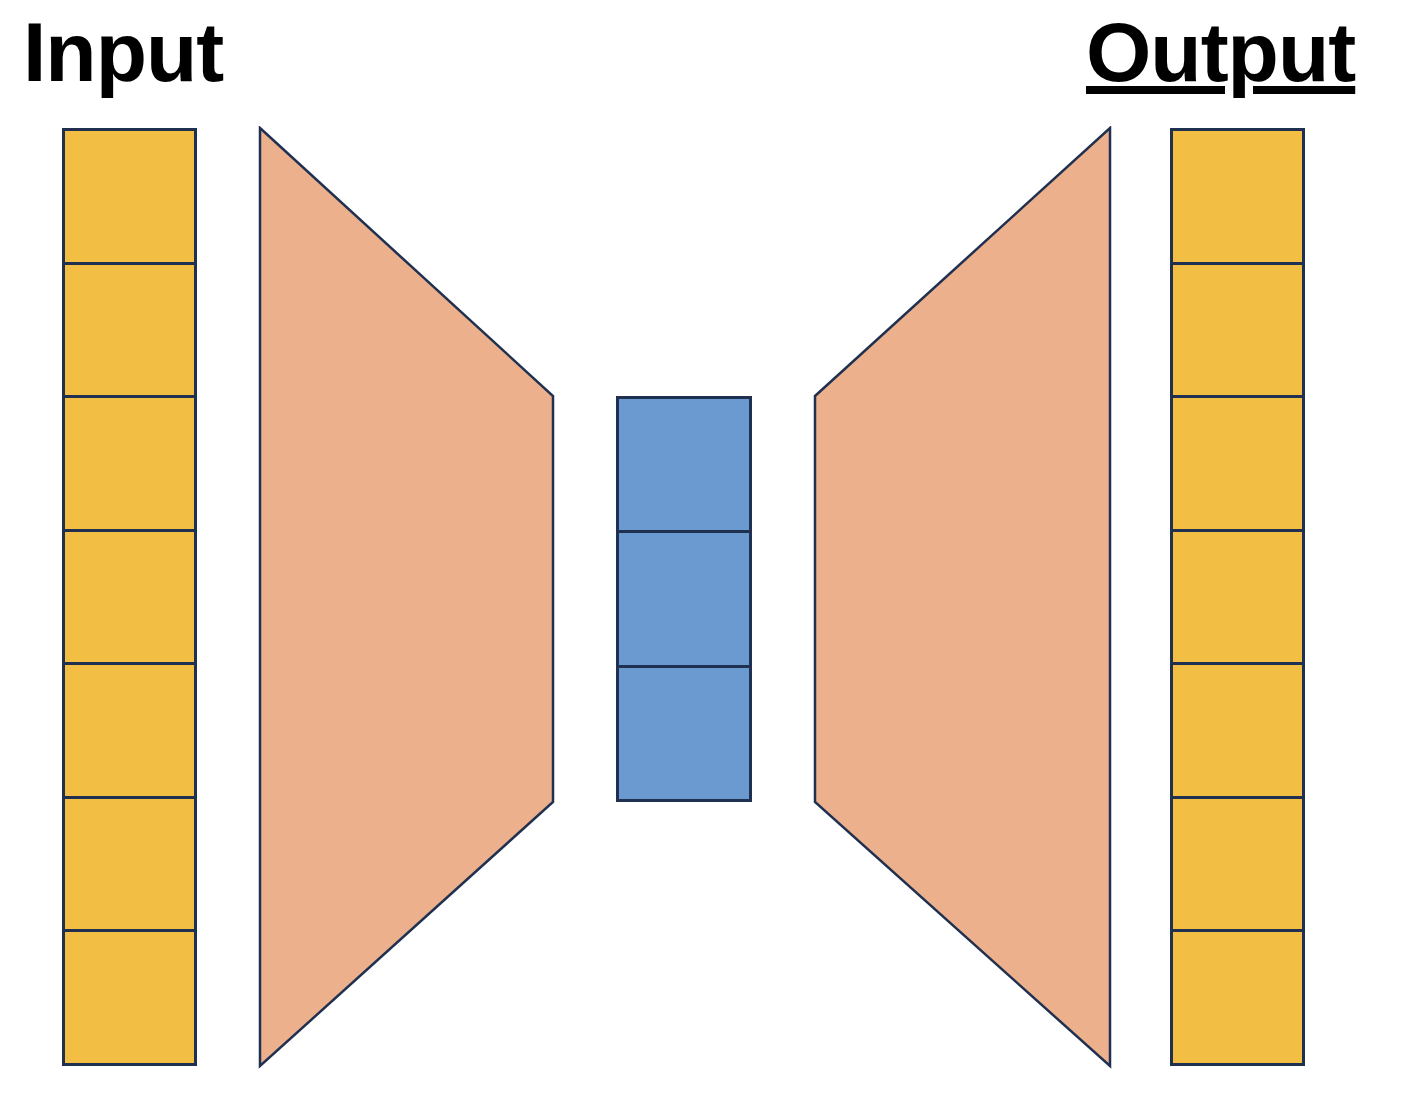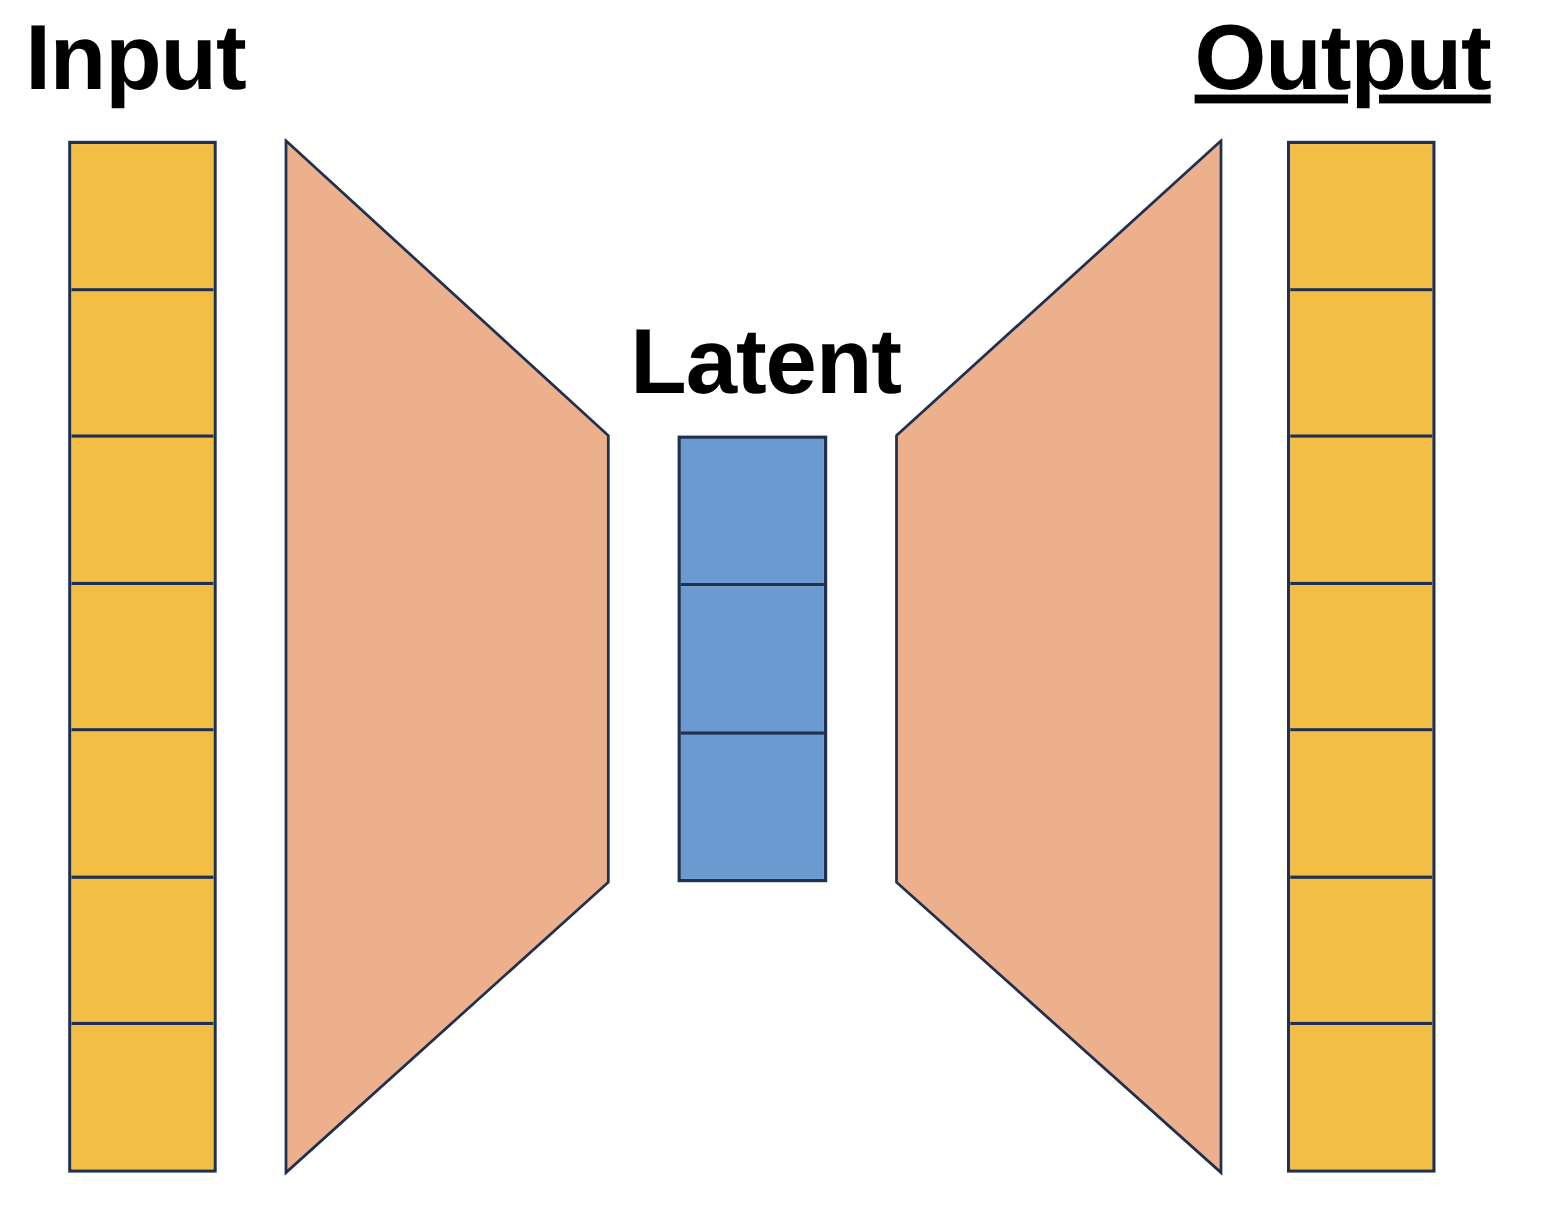--- a/index.html
+++ b/index.html
@@ -52,21 +52,20 @@
   .encoder { left: 258px; top: 126px; }
   .decoder { left: 812px; top: 126px; }
 </style>
 </head>
 <body>
 
 <div class="canvas">
 
   <div class="label input-label">Input</div>
 
-  <div class="label latent-label">Latent</div>
 
   <div class="label output-label">Output</div>
 
   <div class="column input-column">
       <div class="cell io-cell"></div>
       <div class="cell io-cell"></div>
       <div class="cell io-cell"></div>
       <div class="cell io-cell"></div>
       <div class="cell io-cell"></div>
       <div class="cell io-cell"></div>

